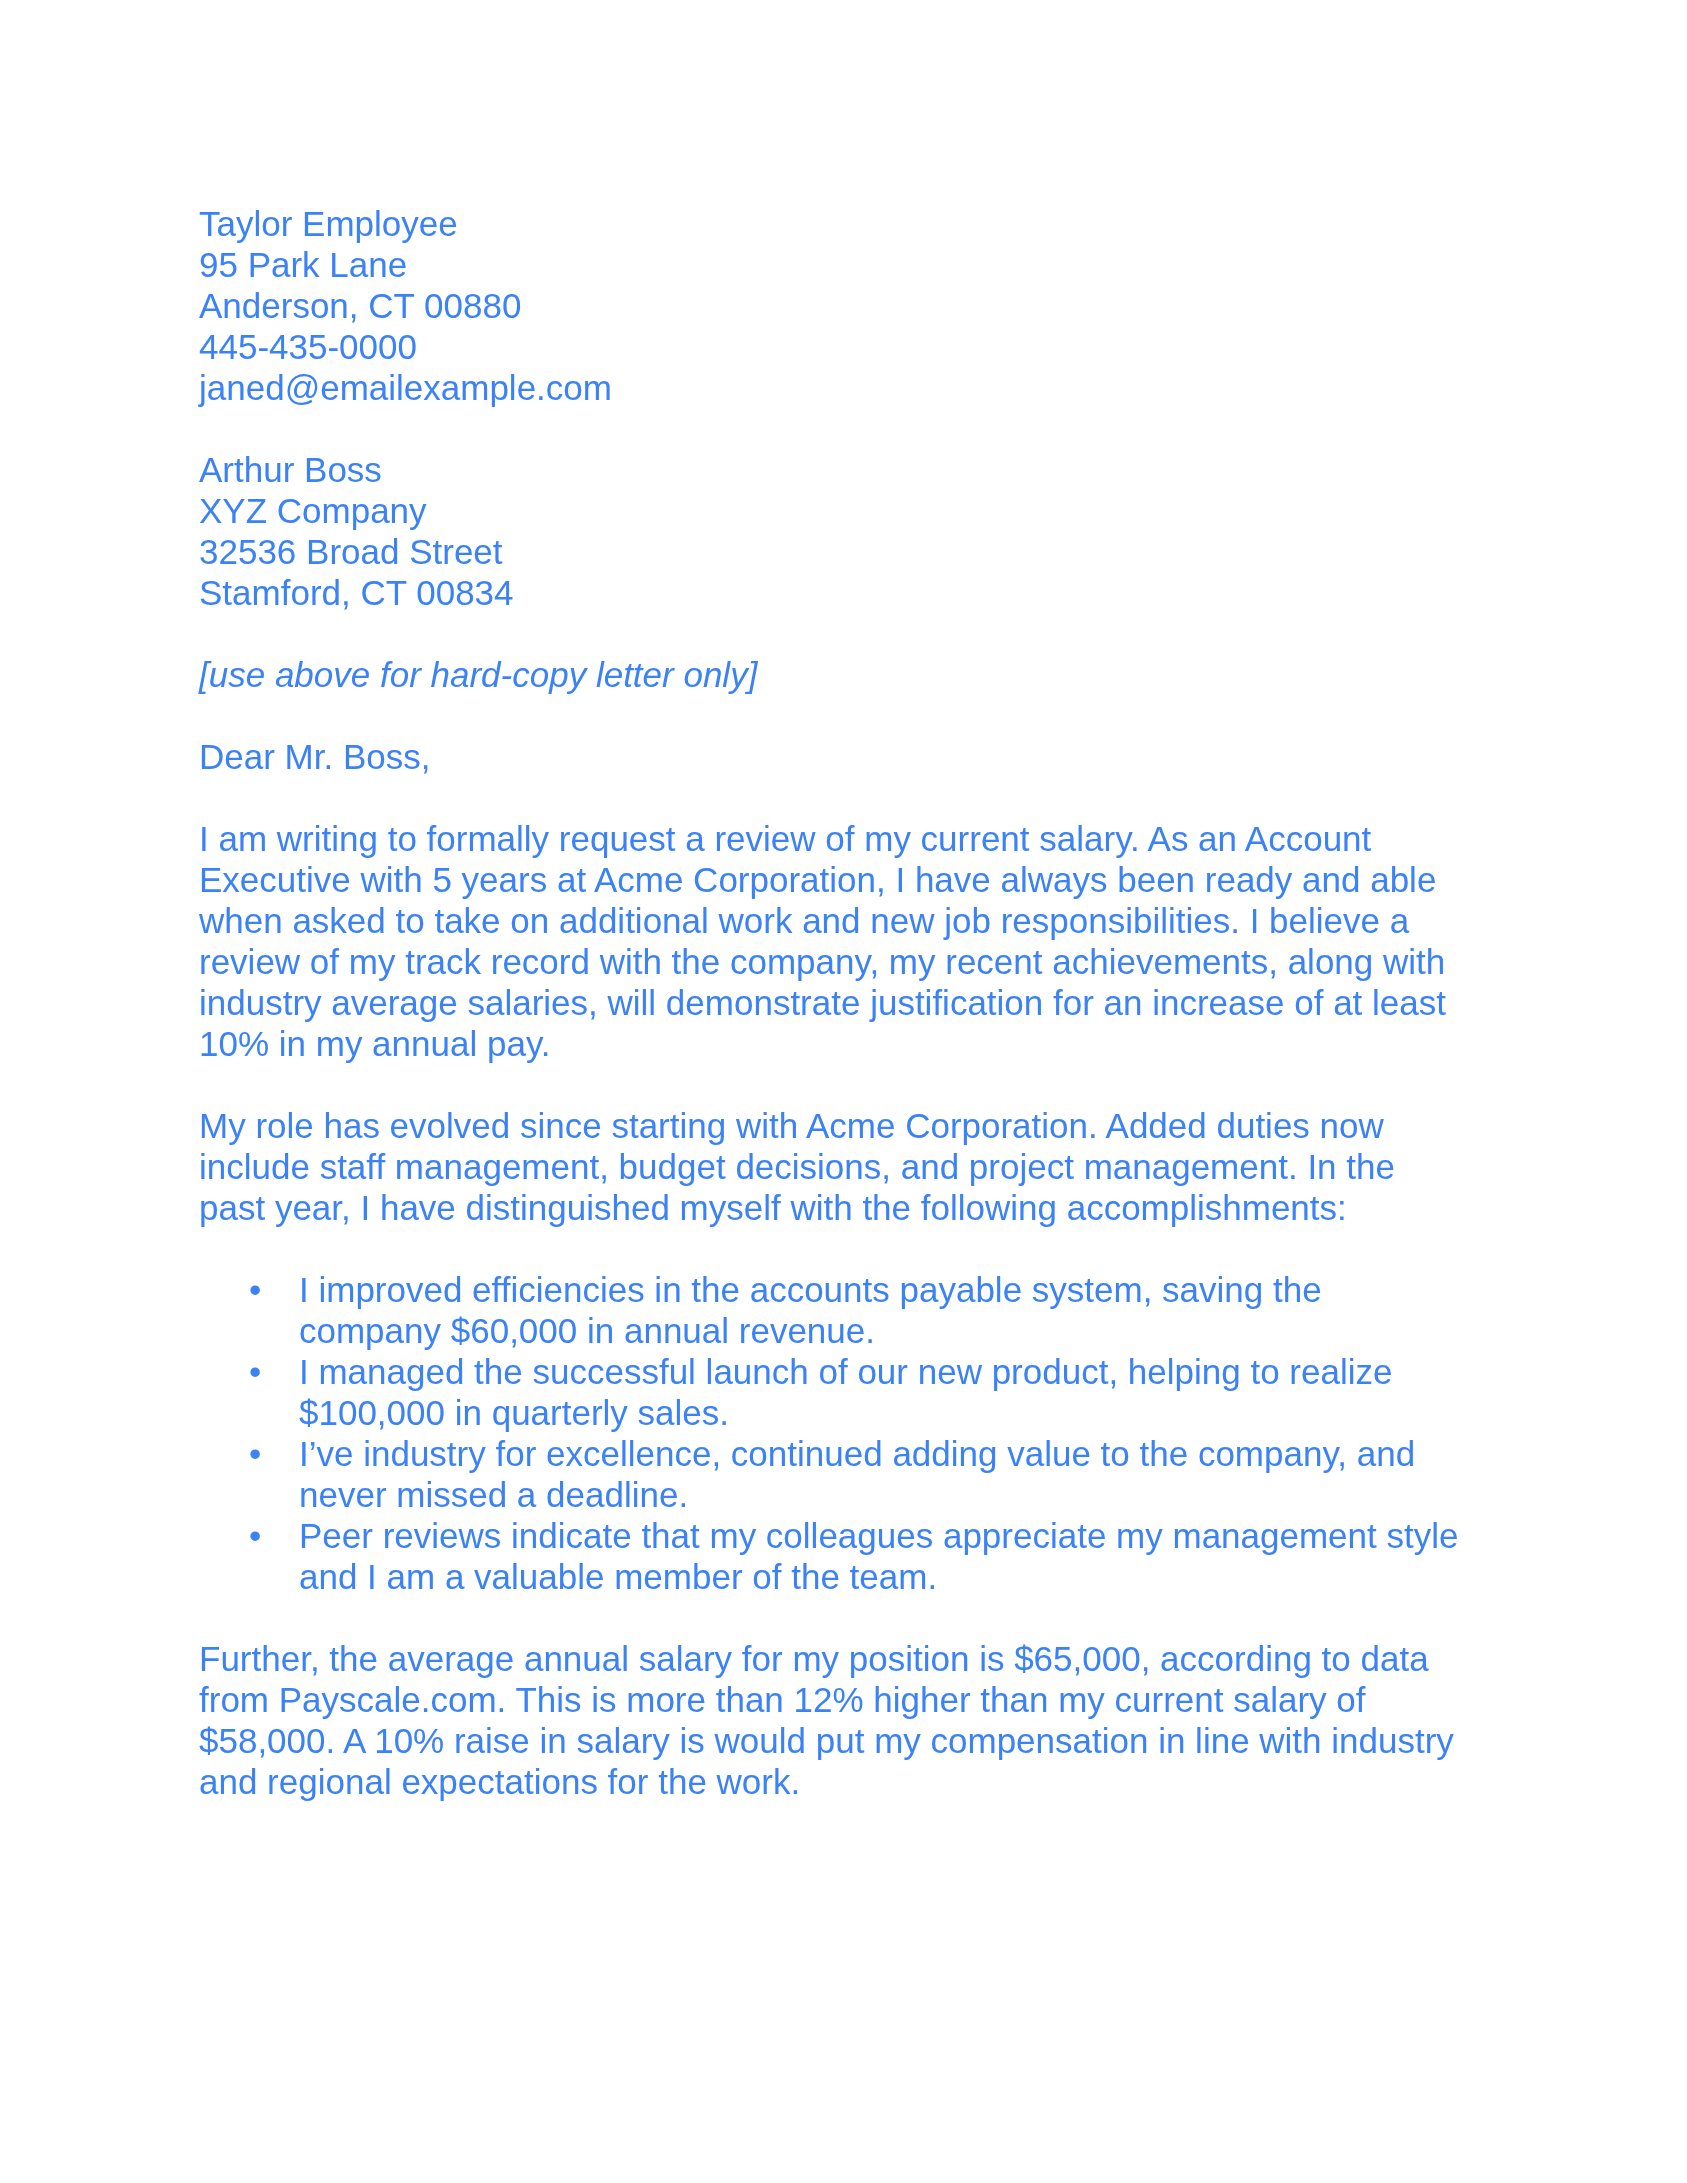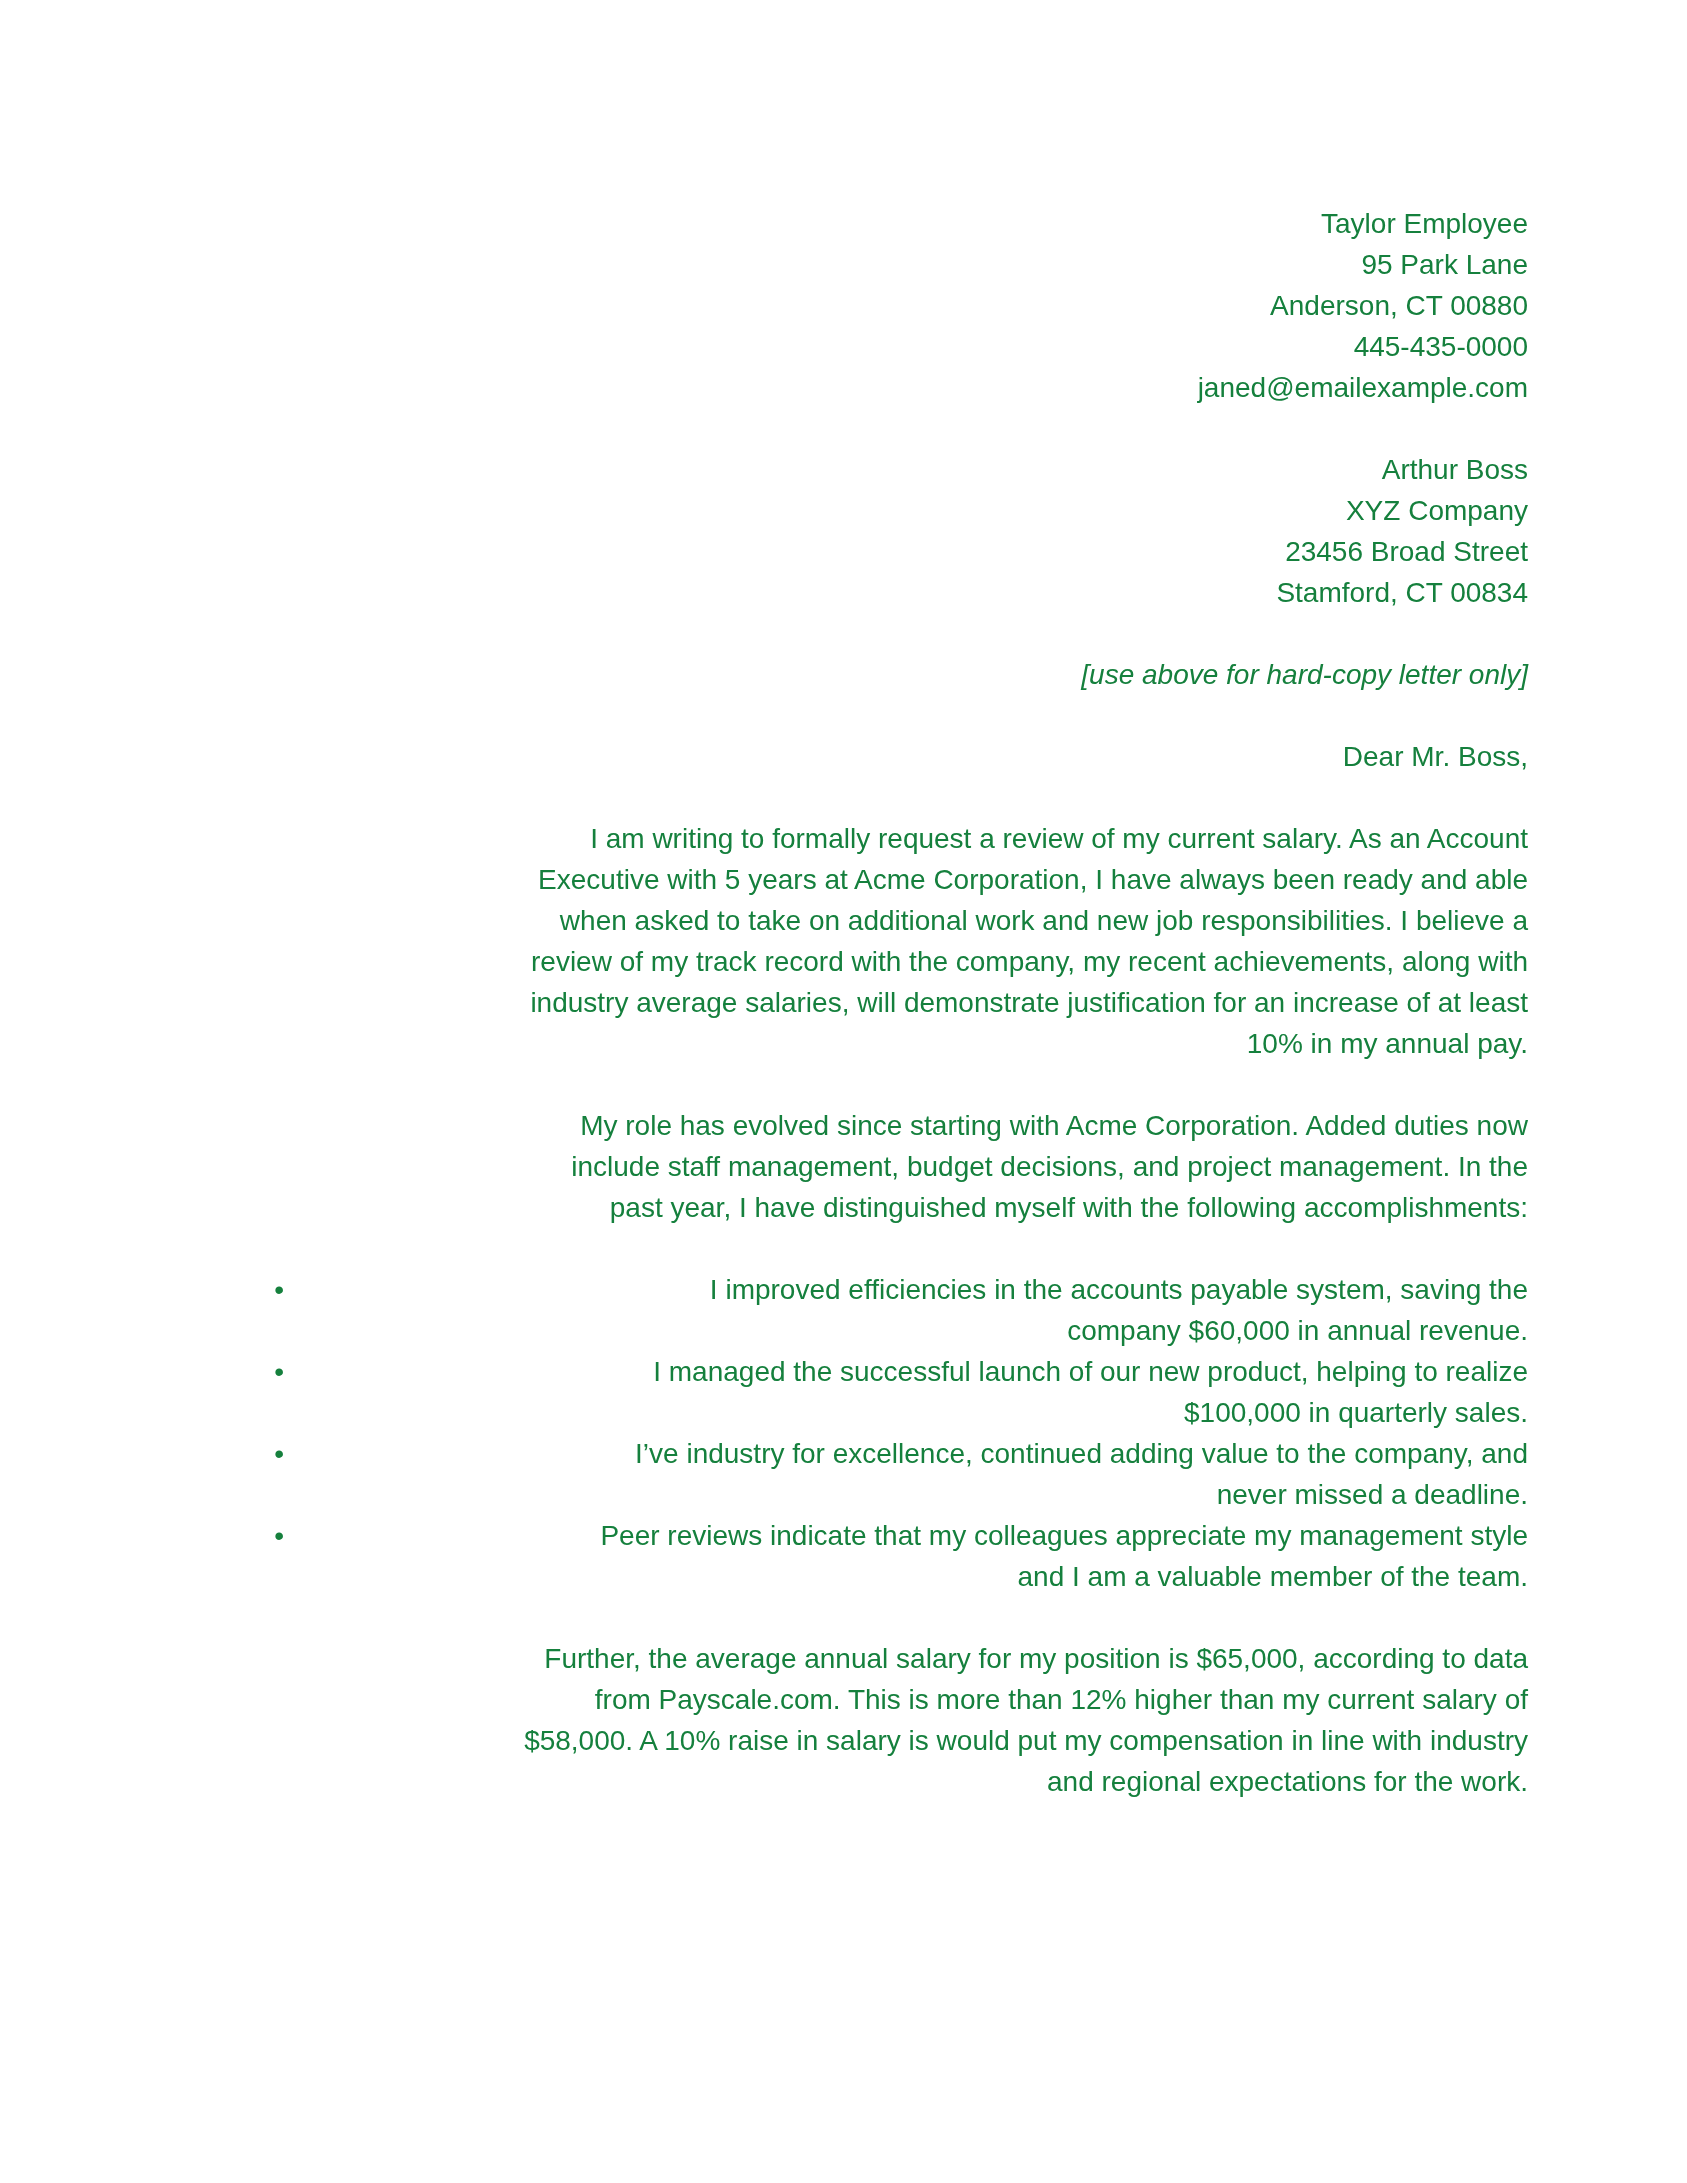--- a/index.html
+++ b/index.html
@@ -9,24 +9,23 @@
     height: 2184px;
     background: #ffffff;
     overflow: hidden;
     font-family: "Liberation Sans", sans-serif;
   }
   .letter {
     position: absolute;
     left: 199px;
     top: 203px;
     width: 1329px;
-    font-size: 28px;
+    font-size: 35px;
     line-height: 41px;
-    color: #15803d;
-    text-align: right;
+    color: #3b82f6;
   }
   .block { margin: 0 0 41px 0; }
   .block:last-child { margin-bottom: 6px; }
   .pre { white-space: pre-line; }
   .note { font-style: italic; }
   .bullet-list { margin: 0 0 41px 0; padding: 0; }
   .bullet-item { position: relative; padding-left: 100px; }
   .bullet-dot {
     position: absolute;
     left: 50px;
@@ -43,21 +42,21 @@
 
     <div class="block pre">Taylor Employee
 95 Park Lane
 Anderson, CT 00880
 445-435-0000
 janed@emailexample.com</div>
 
 
     <div class="block pre">Arthur Boss
 XYZ Company
-23456 Broad Street
+32536 Broad Street
 Stamford, CT 00834</div>
 
     <div class="block pre note">[use above for hard-copy letter only]</div>
 
     <div class="block pre">Dear Mr. Boss,</div>
 
     <div class="block pre">I am writing to formally request a review of my current salary. As an Account
 Executive with 5 years at Acme Corporation, I have always been ready and able
 when asked to take on additional work and new job responsibilities. I believe a
 review of my track record with the company, my recent achievements, along with

